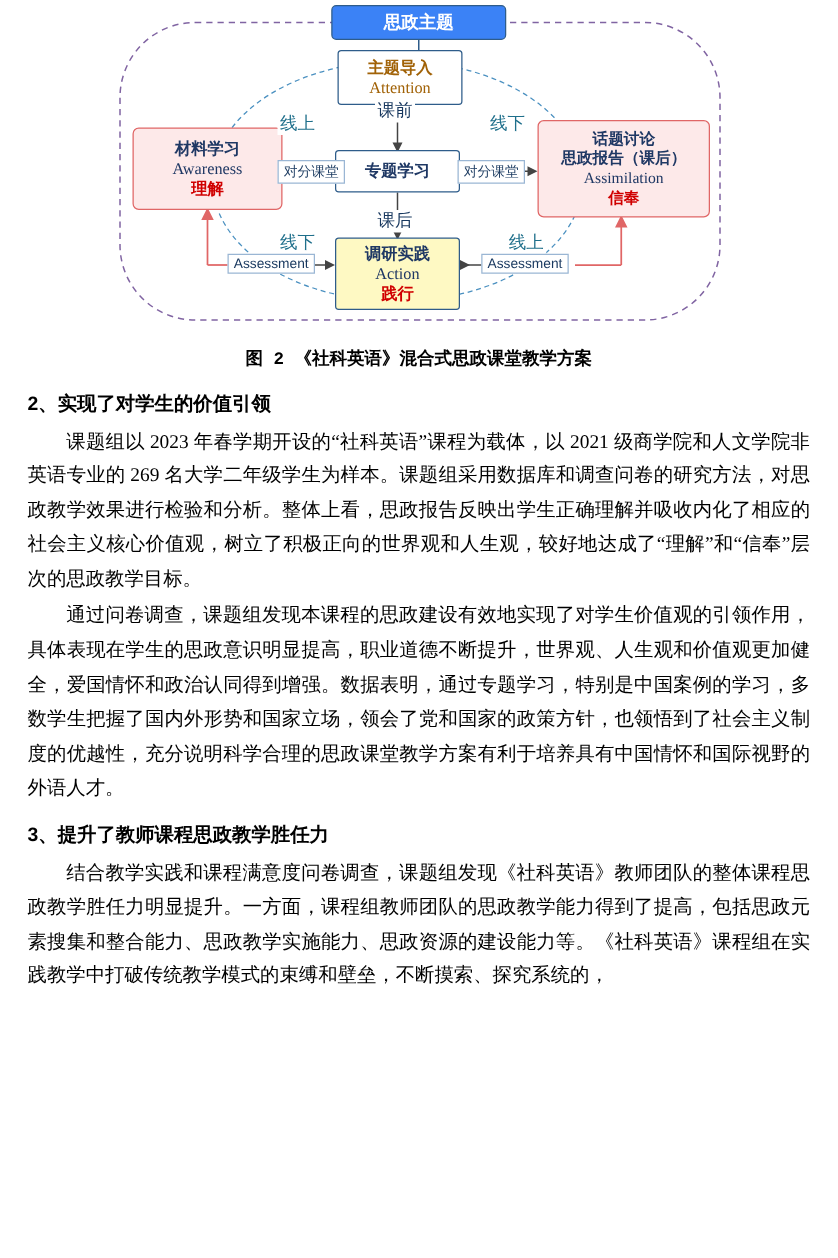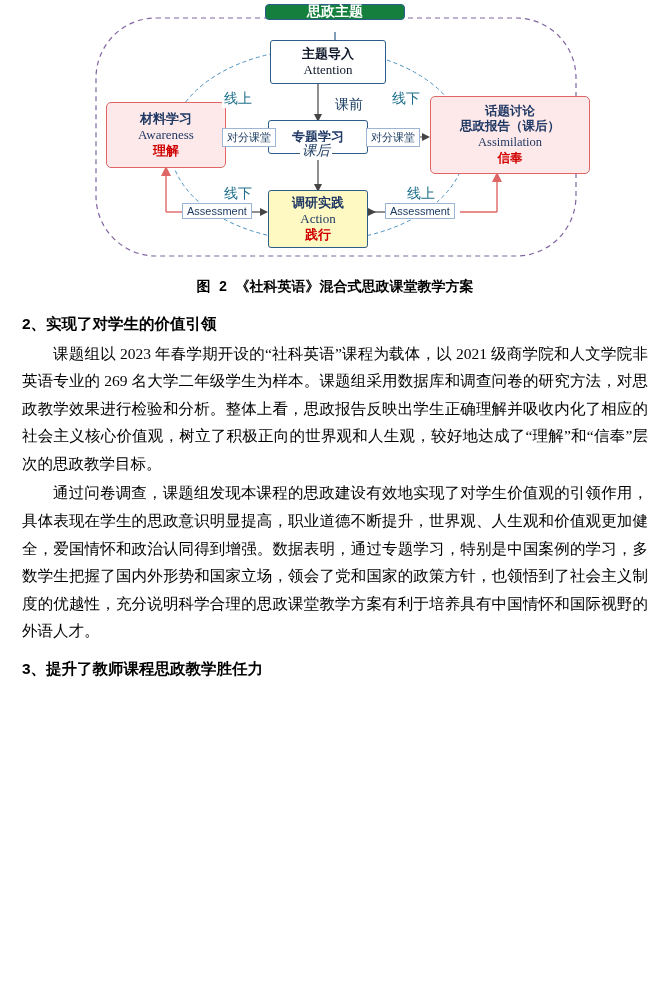--- a/index.html
+++ b/index.html
@@ -33,46 +33,46 @@
     align-items:center;
     justify-content:center;
     font-family:"Liberation Sans", sans-serif;
     line-height:1.25;
   }
   .fig-box .cn{font-weight:bold;}
   .fig-box .en{font-family:"Liberation Serif", serif;}
   .fig-box .red{color:#d00000;font-weight:bold;}
 
   .title-box{
-    left:265px; top:4px; width:140px; height:16px;
-    background:#15803d; border:1px solid #2e5c8a; border-radius:4px;
+    left:265px; top:4px; width:140px; height:28px;
+    background:#3b82f6; border:1px solid #2e5c8a; border-radius:4px;
     color:#ffffff; font-size:14px; font-weight:bold;
   }
   .attention-box{
-    left:270px; top:40px; width:116px; height:44px;
+    left:270px; top:40px; width:100px; height:44px;
     background:#ffffff; border:1.5px solid #2e5c8a; border-radius:3px;
-    font-size:13px; color:#0f172a;
+    font-size:13px; color:#a16207;
   }
   .zhuanti-box{
     left:268px; top:120px; width:100px; height:34px;
     background:#ffffff; border:1.5px solid #2e5c8a; border-radius:3px;
     font-size:13px; color:#1f3864; font-weight:bold;
   }
   .action-box{
     left:268px; top:190px; width:100px; height:58px;
     background:#fef9c3; border:1.5px solid #2e5c8a; border-radius:3px;
     font-size:13px; color:#1f3864;
   }
   .left-box{
     left:106px; top:102px; width:120px; height:66px;
     background:#fde9e9; border:1.5px solid #e06666; border-radius:5px;
     font-size:13px; color:#1f3864;
   }
   .right-box{
-    left:430px; top:96px; width:160px; height:78px;
+    left:430px; top:96px; width:138px; height:78px;
     background:#fde9e9; border:1.5px solid #e06666; border-radius:5px;
     font-size:12.5px; color:#1f3864;
   }
 
   .fig-label{
     position:absolute;
     font-family:"Liberation Sans", sans-serif;
     font-size:14px;
     color:#1f6f8b;
     background:#ffffff;
@@ -190,30 +190,31 @@
       <span class="cn">话题讨论</span>
       <span class="cn">思政报告（课后）</span>
       <span class="en">Assimilation</span>
       <span class="red">信奉</span>
     </div>
 
     <div class="fig-label" style="left:222px; top:90px;">线上</div>
     <div class="fig-label" style="left:390px; top:90px;">线下</div>
     <div class="fig-label" style="left:222px; top:185px;">线下</div>
     <div class="fig-label" style="left:405px; top:185px;">线上</div>
-    <div class="fig-label dark" style="left:300px; top:96px;margin-left:33px;">课前</div>
-    <div class="fig-label dark" style="left:300px; top:142px;font-style:italic;">课后</div>
+    <div class="fig-label dark" style="left:300px; top:80px;">课前</div>
+    <div class="fig-label dark" style="left:300px; top:168px;">课后</div>
     <div class="fig-label box" style="left:222px; top:128px;">对分课堂</div>
     <div class="fig-label box" style="left:366px; top:128px;">对分课堂</div>
     <div class="fig-label box" style="left:182px; top:203px;">Assessment</div>
     <div class="fig-label box" style="left:385px; top:203px;">Assessment</div>
   </div>
 
   <div class="fig-caption">图 2 《社科英语》混合式思政课堂教学方案</div>
 
   <div class="body">
     <h3 class="heading">2、实现了对学生的价值引领</h3>
     <p class="para">课题组以 2023 年春学期开设的“社科英语”课程为载体，以 2021 级商学院和人文学院非英语专业的 269 名大学二年级学生为样本。课题组采用数据库和调查问卷的研究方法，对思政教学效果进行检验和分析。整体上看，思政报告反映出学生正确理解并吸收内化了相应的社会主义核心价值观，树立了积极正向的世界观和人生观，较好地达成了“理解”和“信奉”层次的思政教学目标。</p>
     <p class="para">通过问卷调查，课题组发现本课程的思政建设有效地实现了对学生价值观的引领作用，具体表现在学生的思政意识明显提高，职业道德不断提升，世界观、人生观和价值观更加健全，爱国情怀和政治认同得到增强。数据表明，通过专题学习，特别是中国案例的学习，多数学生把握了国内外形势和国家立场，领会了党和国家的政策方针，也领悟到了社会主义制度的优越性，充分说明科学合理的思政课堂教学方案有利于培养具有中国情怀和国际视野的外语人才。</p>
     <h3 class="heading">3、提升了教师课程思政教学胜任力</h3>
+    <p class="para">结合教学实践和课程满意度问卷调查，课题组发现《社科英语》教师团队的整体课程思政教学胜任力明显提升。一方面，课程组教师团队的思政教学能力得到了提高，包括思政元素搜集和整合能力、思政教学实施能力、思政资源的建设能力等。《社科英语》课程组在实践教学中打破传统教学模式的束缚和壁垒，不断摸索、探究系统的，</p>
   </div>
 
 </div>
 
 </body></html>

